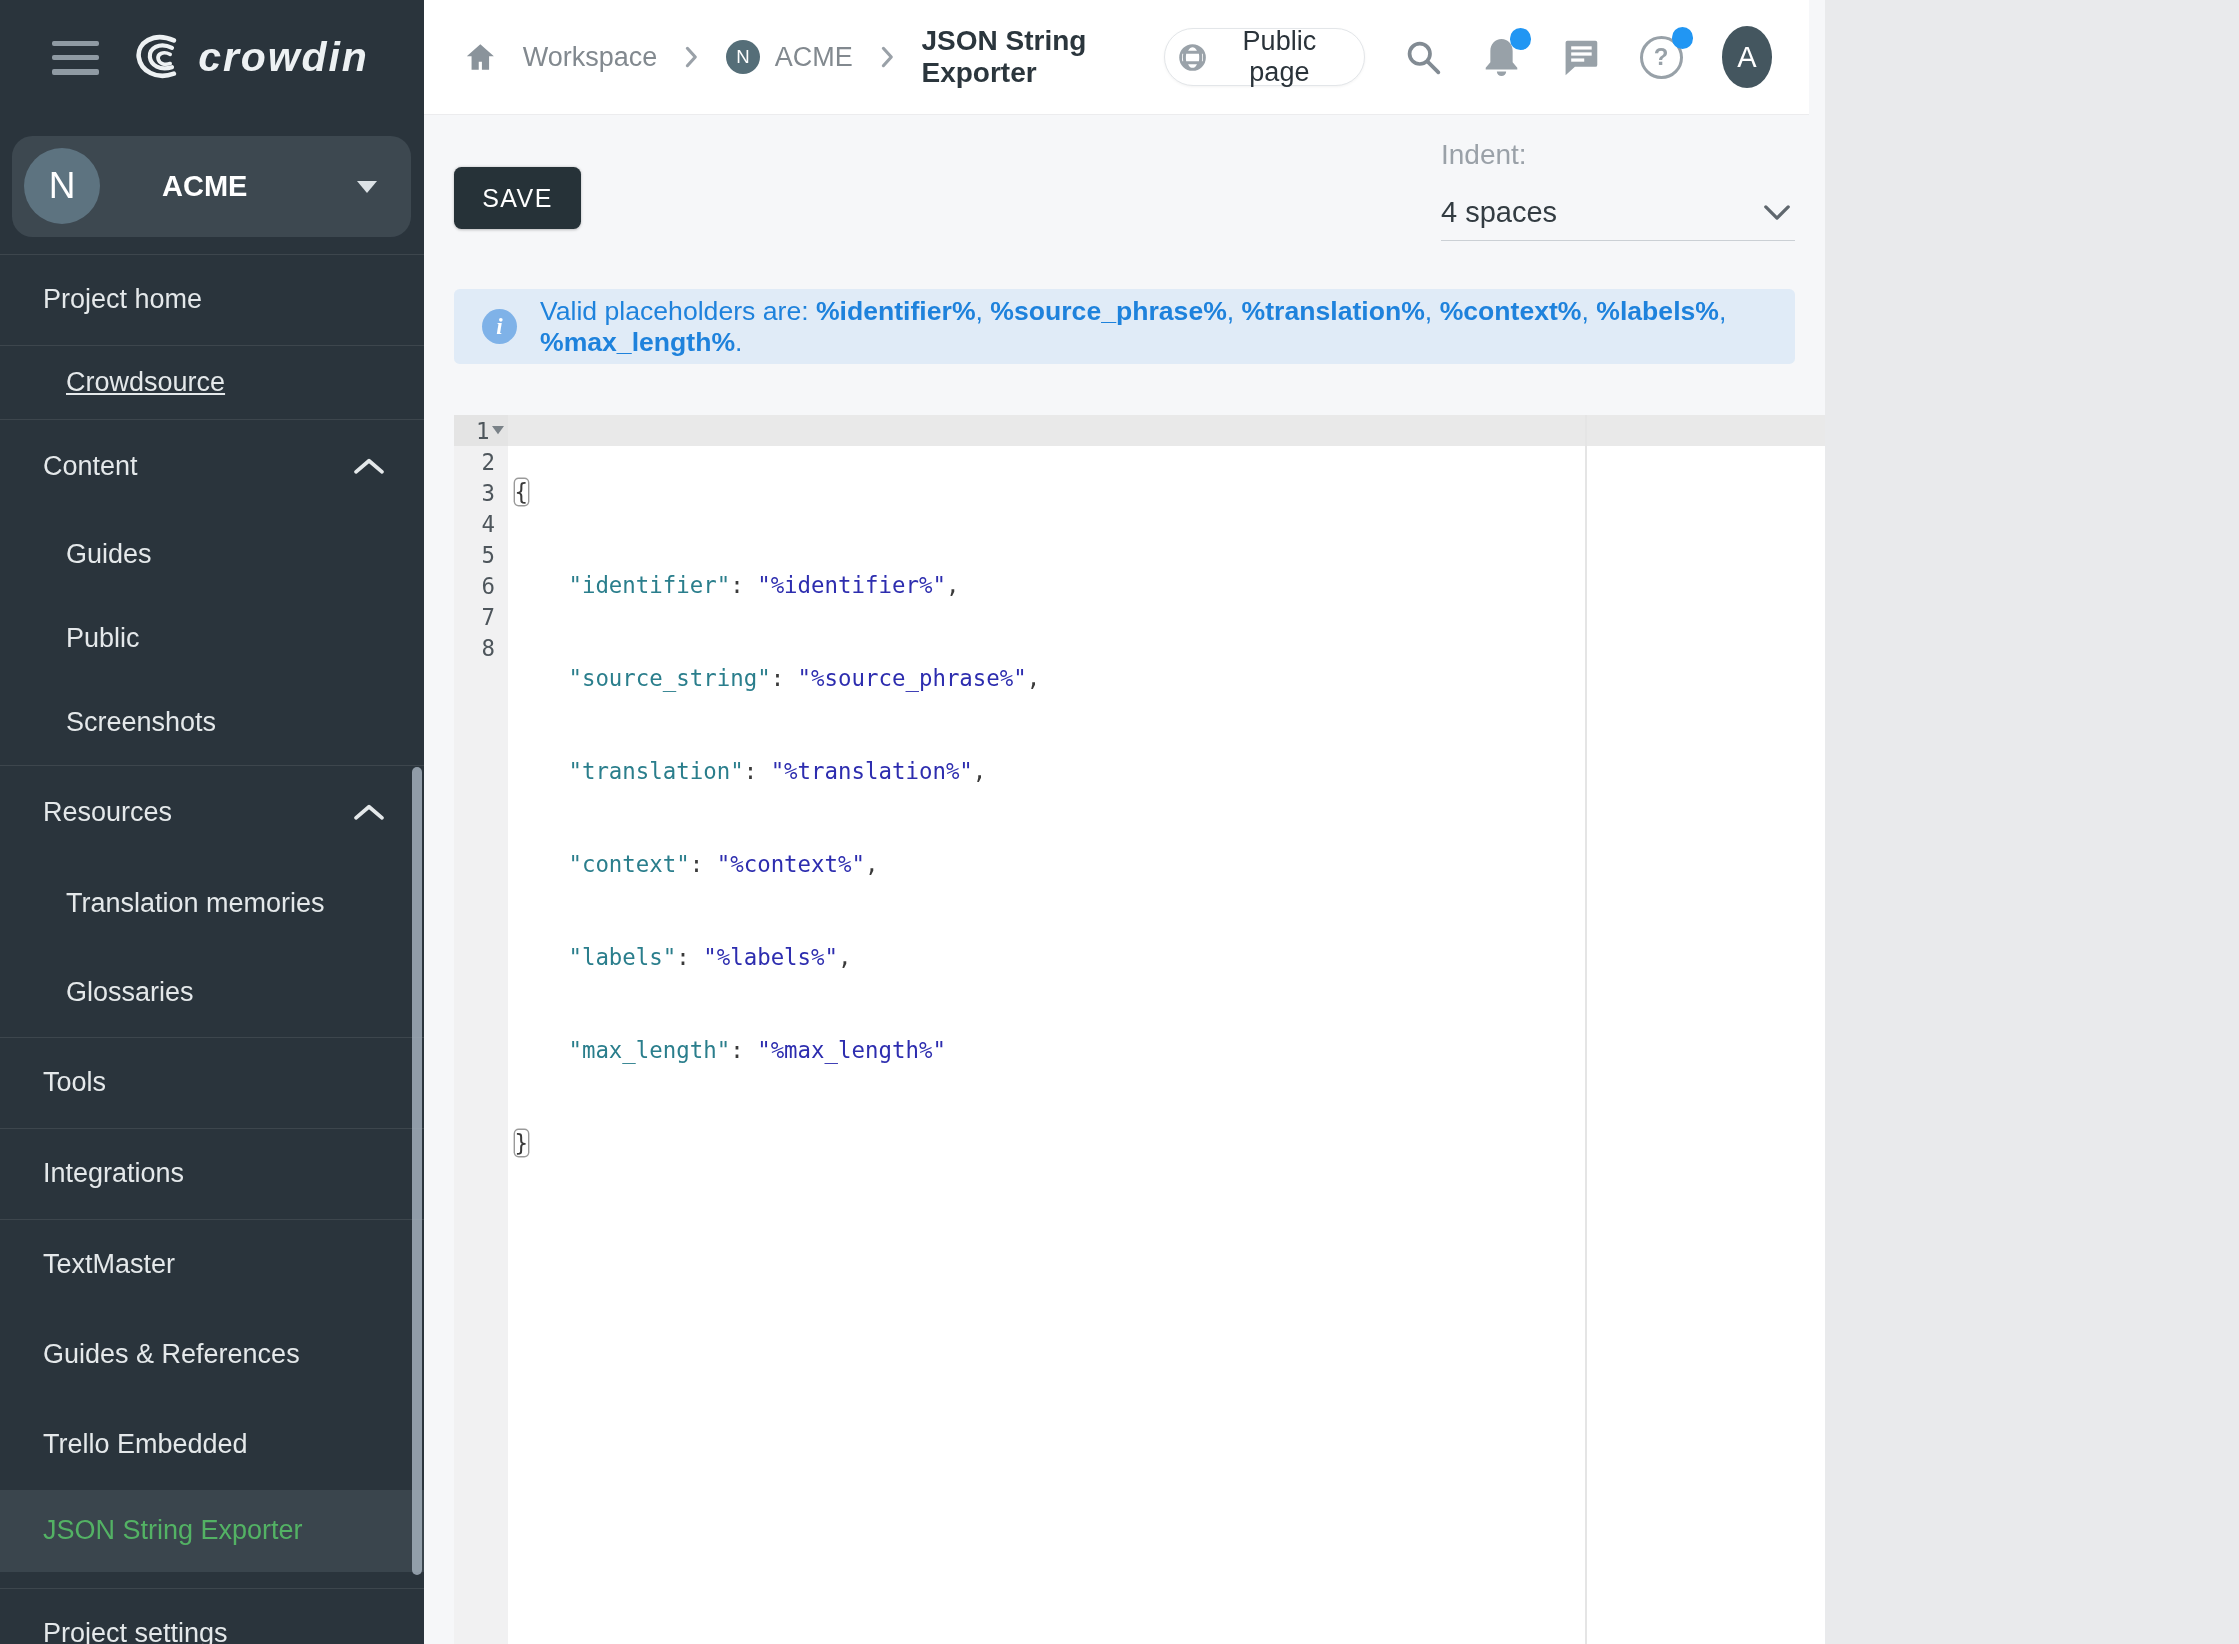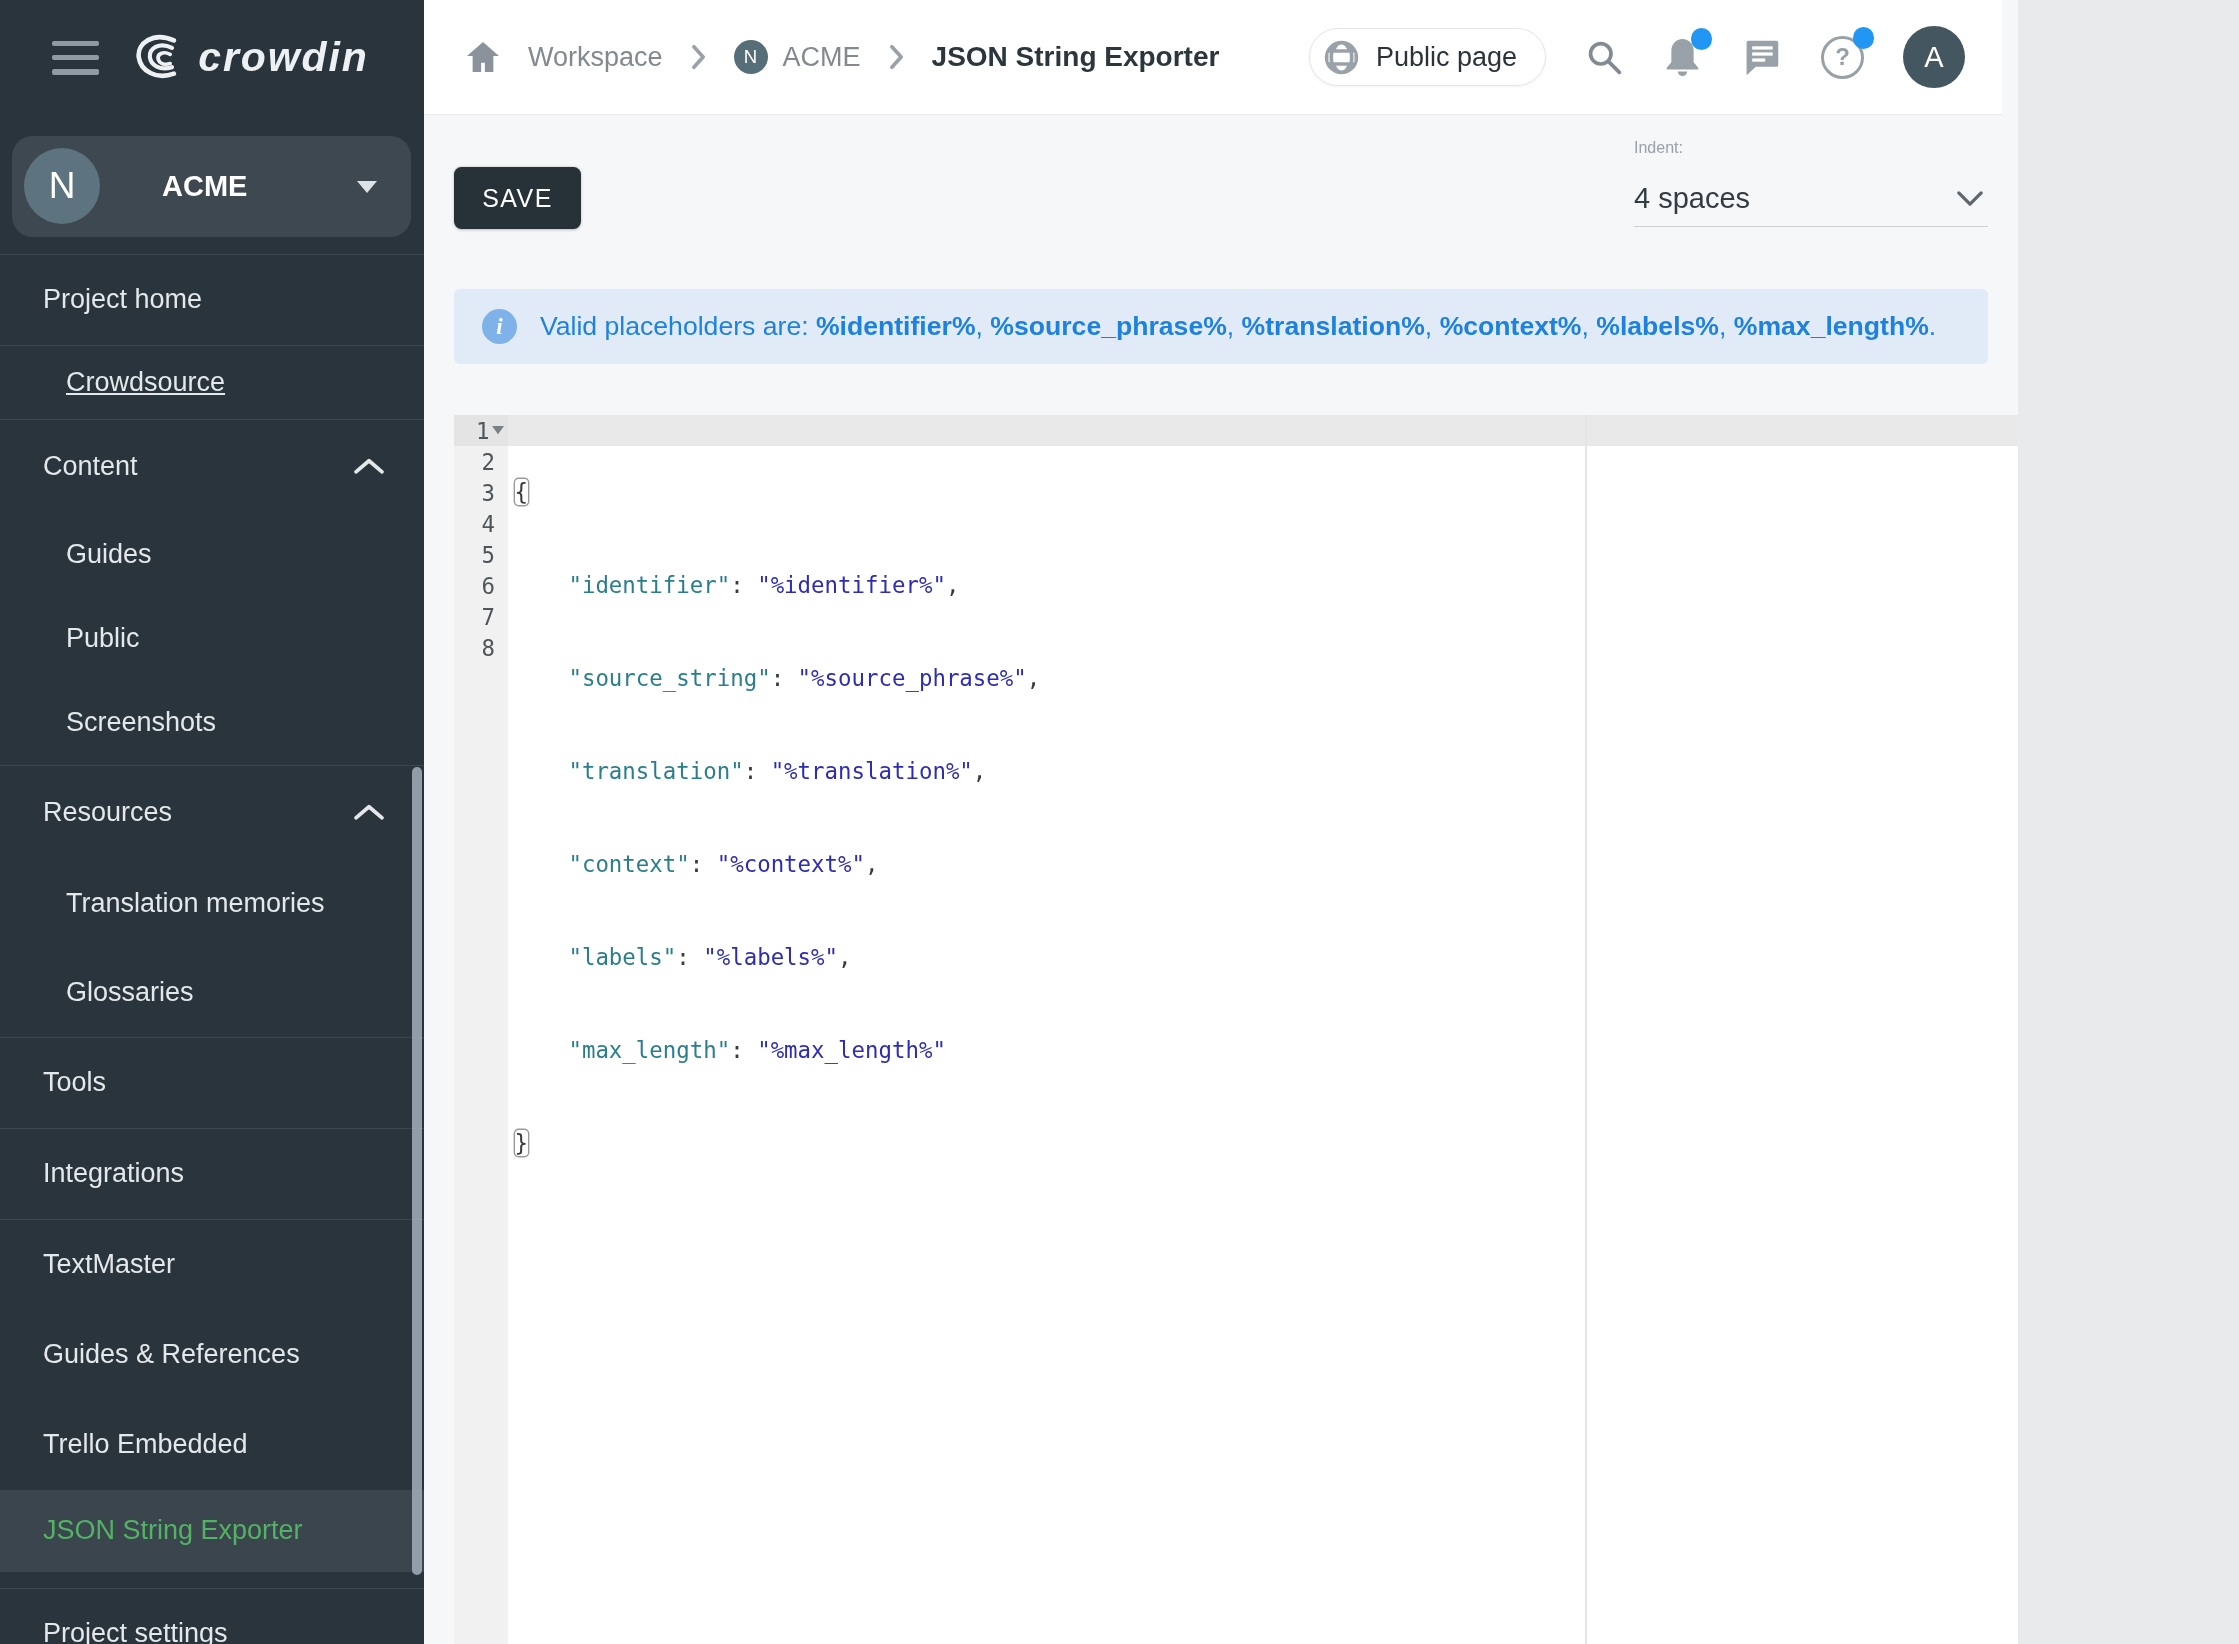--- a/index.html
+++ b/index.html
@@ -1,16 +1,16 @@
 <!DOCTYPE html>
 <html style="font-size:15px"><head>
 <meta charset="utf-8">
 <style>
   html,body{margin:0;padding:0;background:#e9eaec;}
-  .screen{position:relative;width:2018px;height:1644px;overflow:hidden;background:#F6F7F9;
+  .screen{position:relative;width:1825px;height:1644px;overflow:hidden;background:#F6F7F9;
           font-family:"Liberation Sans",sans-serif;-webkit-font-smoothing:antialiased;}
 
   
   .sidebar{position:absolute;left:0;top:0;width:424px;height:1644px;background:#2A343C;z-index:3;}
   .side-top{height:115px;display:flex;align-items:center;padding-left:52px;gap:32px;}
   .hamburger{width:47px;height:34px;display:flex;flex-direction:column;justify-content:space-between;background:none;border:none;cursor:pointer;padding:0;}
   .hamburger span{display:block;height:5.6px;border-radius:1.9px;background:#8F9AA3;}
   .logo{display:flex;align-items:center;gap:9.3px;}
   .logo-text{color:#EDF1F3;font-size:41px;font-weight:700;font-style:italic;letter-spacing:1.9px;}
   .org-pill{margin:20.5px 13px 0 12px;height:101px;background:#3D4850;border-radius:20.5px;
@@ -51,21 +51,21 @@
              font-size:24px;font-weight:700;display:flex;align-items:center;justify-content:center;}
   .user-avatar{width:62px;height:62px;border-radius:50%;background:#44565F;color:#fff;font-size:29px;font-weight:500;
                display:flex;align-items:center;justify-content:center;cursor:pointer;}
 
   
   .main{position:absolute;left:424px;top:115px;right:0;bottom:0;background:#F6F7F9;}
   .save-btn{position:absolute;left:30px;top:52px;width:127px;height:62px;background:#263238;color:#fff;
             border:none;border-radius:7.5px;font-family:"Liberation Sans",sans-serif;font-size:25px;font-weight:500;
             letter-spacing:1.4px;cursor:pointer;box-shadow:0 0.9px 2.8px rgba(0,0,0,.25);}
   .indent{position:absolute;right:30px;top:24px;width:354px;}
-  .indent-label{font-size:16px;color:#9AA1A8;}
+  .indent-label{font-size:28px;color:#9AA1A8;}
   .indent-select{margin-top:13px;height:56px;display:flex;align-items:center;font-size:29px;color:#333C42;
                  border-bottom:1.9px solid #CBD0D5;cursor:pointer;}
   .indent-select .chevd{margin-left:auto;margin-right:3.7px;}
   .banner{position:absolute;left:30px;right:30px;top:174px;height:75px;background:#E0EBF7;border-radius:5.6px;
           display:flex;align-items:center;padding-left:28px;box-sizing:border-box;}
   .info-icon{width:35px;height:35px;border-radius:50%;background:#7FB2E8;color:#fff;font-size:23px;font-weight:700;
              display:flex;align-items:center;justify-content:center;flex:0 0 auto;font-family:"Liberation Serif",serif;font-style:italic;}
   .banner-text{margin-left:23px;font-size:26.6px;color:#1E82DC;}
   .banner-text b{font-weight:700;}
 

